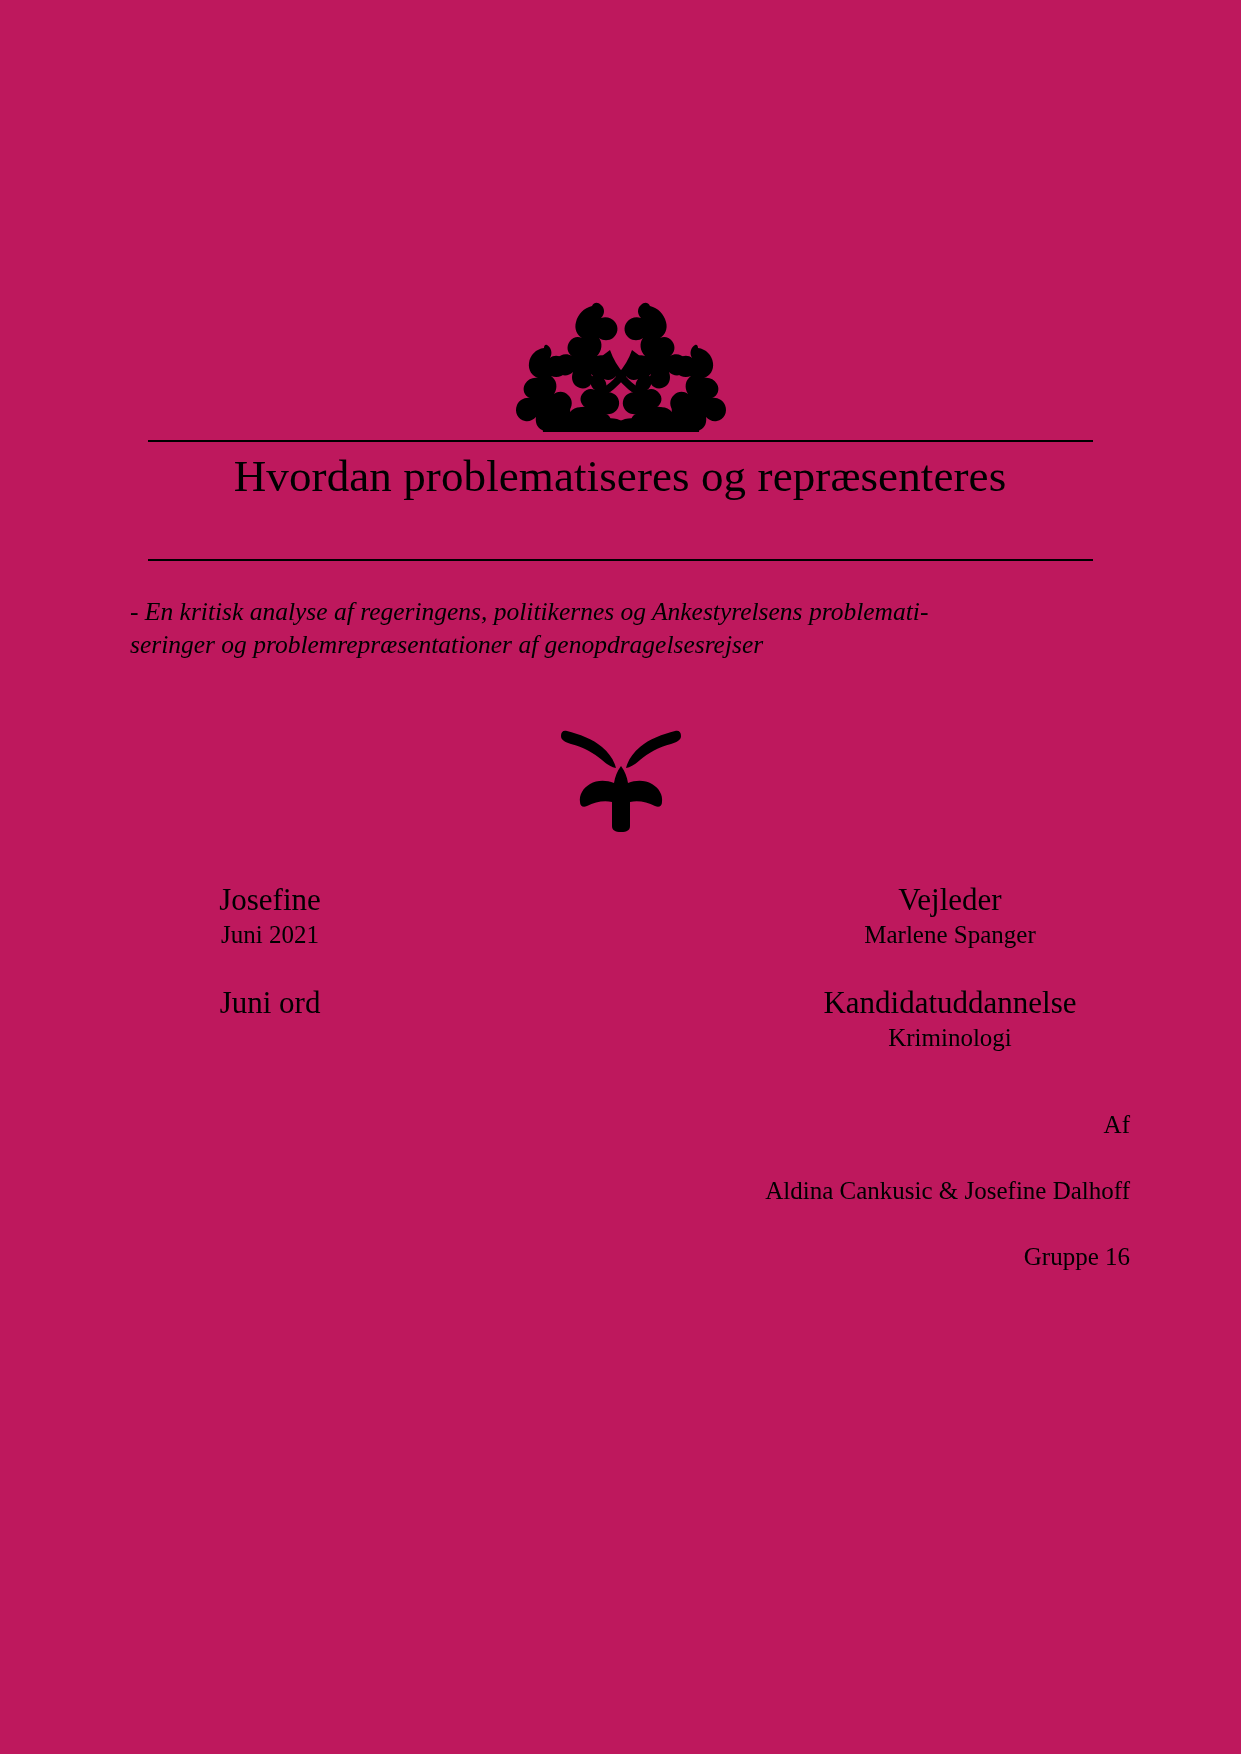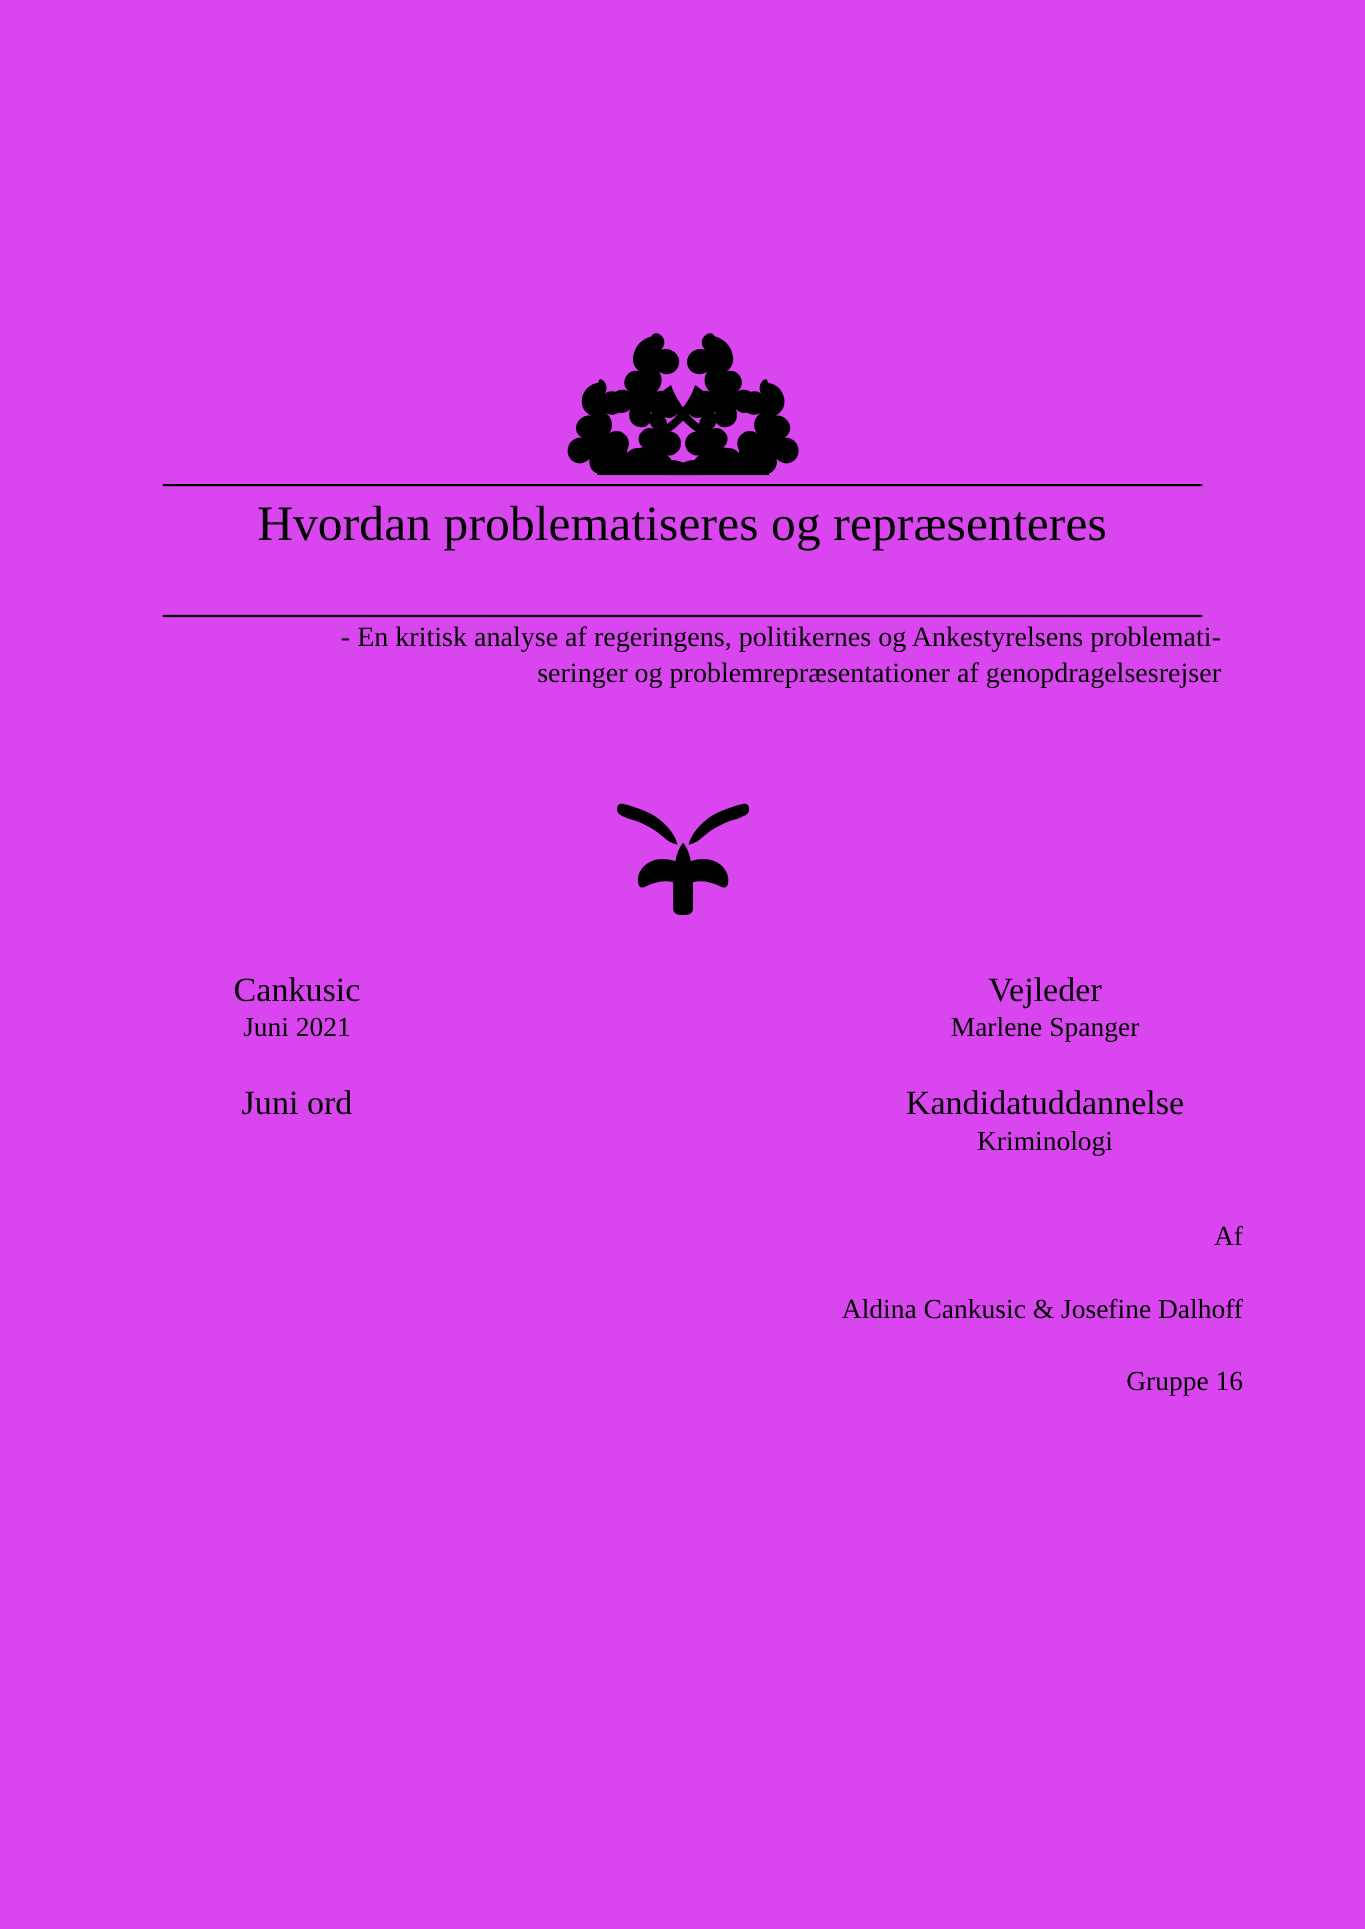--- a/index.html
+++ b/index.html
@@ -10,21 +10,21 @@
   }
   body {
     font-family: "Liberation Serif", "DejaVu Serif", serif;
     color: #000000;
   }
   .page {
     position: relative;
     width: 1241px;
     height: 1754px;
     margin: 0 auto;
-    background: #d946ef;
+    background: #be185d;
     overflow: hidden;
     box-sizing: border-box;
   }
 
   
   .ornament-top {
     position: absolute;
     left: 0;
     right: 0;
     top: 296px;
@@ -71,22 +71,23 @@
     line-height: 56px;
     letter-spacing: 0.1px;
     white-space: nowrap;
   }
 
   
   .subtitle-block {
     position: absolute;
     left: 130px;
     width: 980px;
-    top: 562px;
-    text-align: right;
+    top: 595px;
+    text-align: left;
+    font-style: italic;
   }
   .subtitle-line {
     font-size: 25.5px;
     line-height: 33px;
     white-space: nowrap;
   }
 
   
   .meta {
     position: absolute;
@@ -182,21 +183,21 @@
 
         <path d="M62 44 C58 49 56 55 55 61 C47 58 38 58 31 62 C24 66 20 73 21 80 C21 84 24 86 28 84 C36 80 45 78 53 80 C53 88 53 96 53 104 C53 108 56 110 62 110 C68 110 71 108 71 104 C71 96 71 88 71 80 C79 78 88 80 96 84 C100 86 103 84 103 80 C104 73 100 66 93 62 C86 58 77 58 69 61 C68 55 66 49 62 44 Z"></path>
       </g>
     </svg>
   </div>
 
   <div class="meta">
 
     <div class="meta-row">
       <div class="meta-cell left">
-        <div class="meta-heading">Cankusic</div>
+        <div class="meta-heading">Josefine</div>
         <div class="meta-value">Juni 2021</div>
       </div>
       <div class="meta-cell right">
         <div class="meta-heading">Vejleder</div>
         <div class="meta-value">Marlene Spanger</div>
       </div>
     </div>
 
     <div class="meta-row">
       <div class="meta-cell left">

